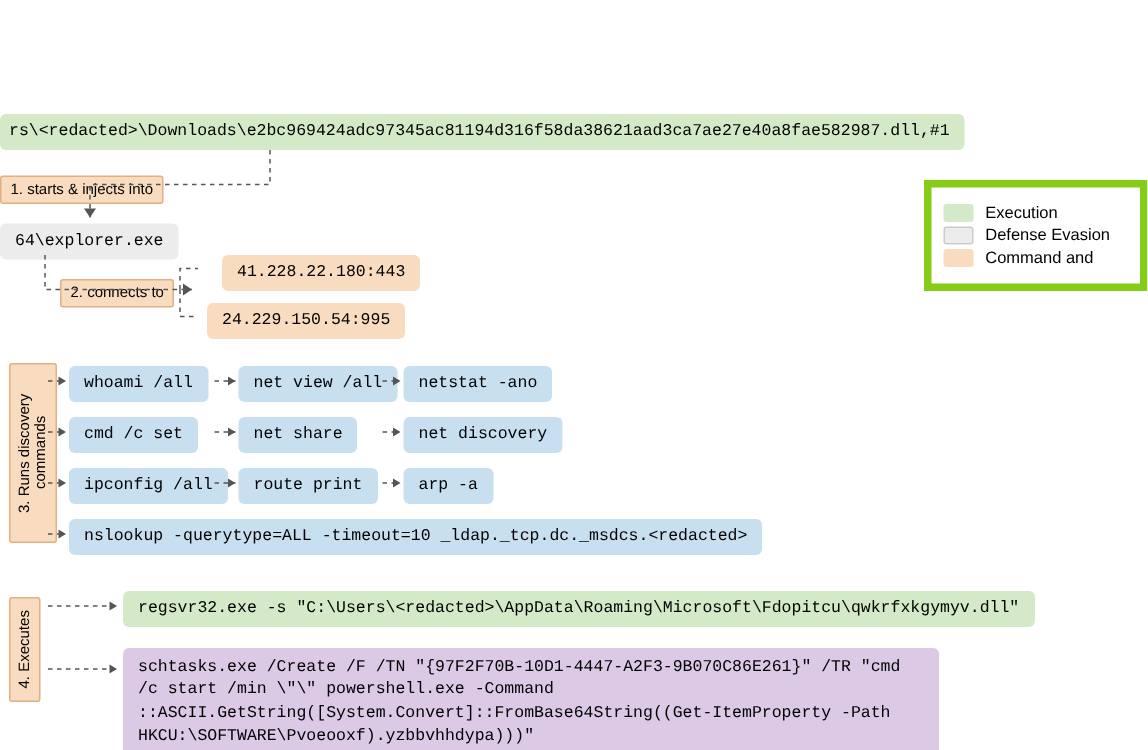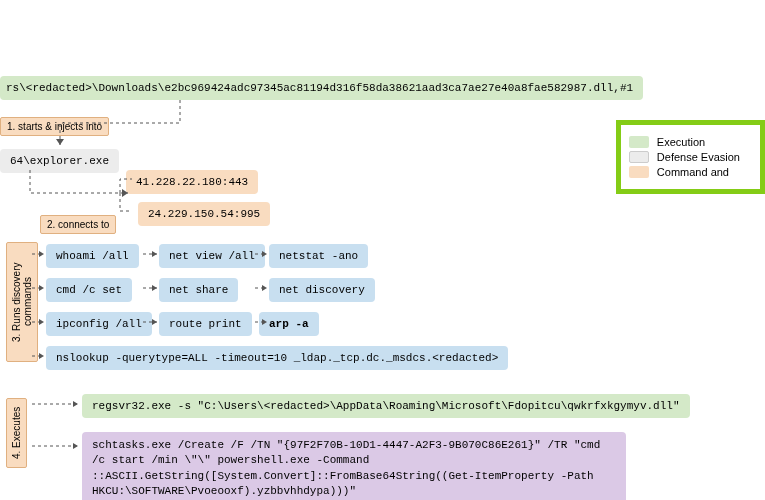--- a/index.html
+++ b/index.html
@@ -72,23 +72,23 @@
 
 <div class="node defev" style="left:0;top:149px;text-align:right;">64\explorer.exe</div>
 
 <div class="label" style="left:140;top:117px;">1. starts &amp; injects into</div>
 
 <svg class="connector" style="left:0;top:95px;width:200px;height:60px;">
   <path d="M180,5 L180,28 L60,28 L60,50"></path>
   <polygon points="60,50 56,44 64,44"></polygon>
 </svg>
 
-<div class="label" style="left:40px;top:186px;margin-top:29px;">2. connects to</div>
+<div class="label" style="left:40px;top:186px;">2. connects to</div>
 
-<div class="node c2" style="left:126px;top:170px;">41.228.22.180:443</div>
+<div class="node c2" style="left:148px;top:170px;">41.228.22.180:443</div>
 <div class="node c2" style="left:138px;top:202px;">24.229.150.54:995</div>
 
 <svg class="connector" style="left:0;top:165px;width:140px;height:55px;">
   <path d="M30,5 L30,28 L128,28"></path>
   <polygon points="128,28 122,24 122,32"></polygon>
 
   <path d="M120,28 L120,14 L132,14"></path>
   <path d="M120,28 L120,46 L132,46"></path>
 </svg>
 
@@ -97,21 +97,21 @@
 <div class="node disc" style="left:46px;top:244px;">whoami /all</div>
 <div class="node disc" style="left:159px;top:244px;">net view /all</div>
 <div class="node disc" style="left:269px;top:244px;">netstat -ano</div>
 
 <div class="node disc" style="left:46px;top:278px;">cmd /c set</div>
 <div class="node disc" style="left:159px;top:278px;">net share</div>
 <div class="node disc" style="left:269px;top:278px;">net discovery</div>
 
 <div class="node disc" style="left:46px;top:312px;">ipconfig /all</div>
 <div class="node disc" style="left:159px;top:312px;">route print</div>
-<div class="node disc" style="left:259px;top:312px;font-weight:bold;">arp -a</div>
+<div class="node disc" style="left:269px;top:312px;">arp -a</div>
 
 <div class="node disc" style="left:46px;top:346px;">nslookup -querytype=ALL -timeout=10 _ldap._tcp.dc._msdcs.&lt;redacted&gt;</div>
 
 <svg class="connector" style="left:30px;top:244px;width:340px;height:130px;">
 
   <path d="M2,10 L14,10"></path>
     <polygon points="14,10 9,7 9,13"></polygon>
   <path d="M113,10 L127,10"></path>
     <polygon points="127,10 122,7 122,13"></polygon>
   <path d="M225,10 L237,10"></path>

